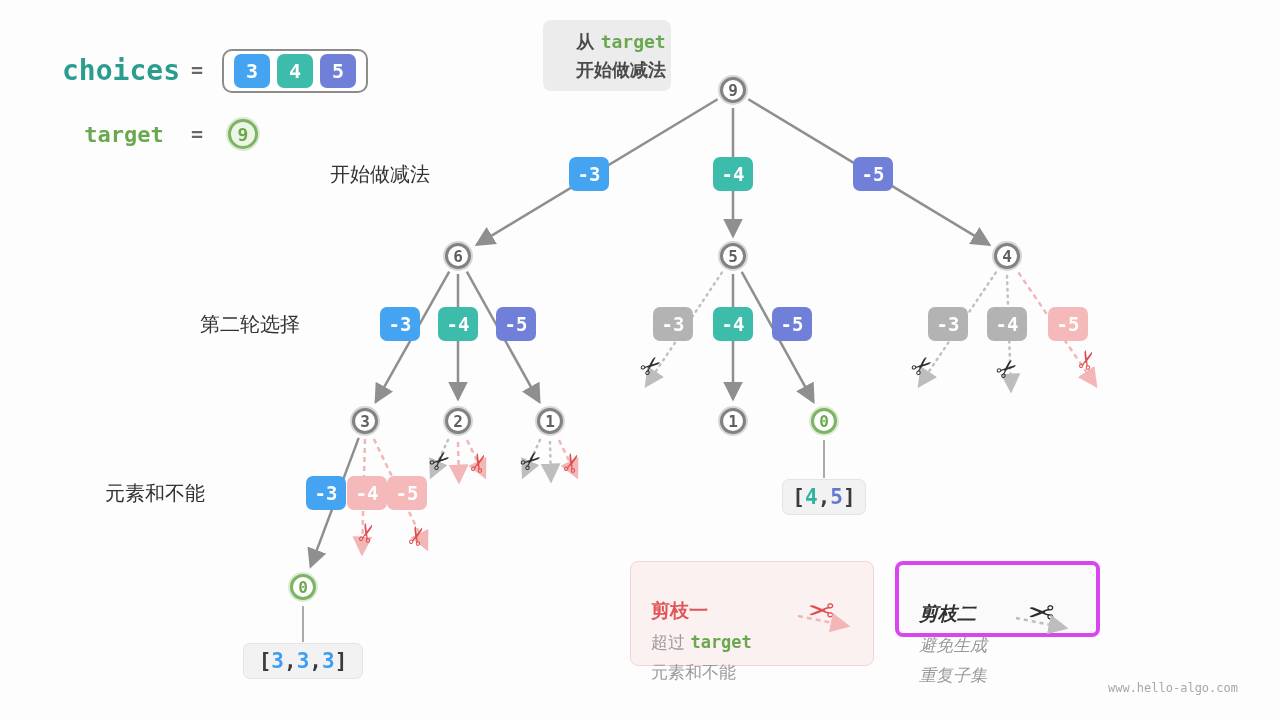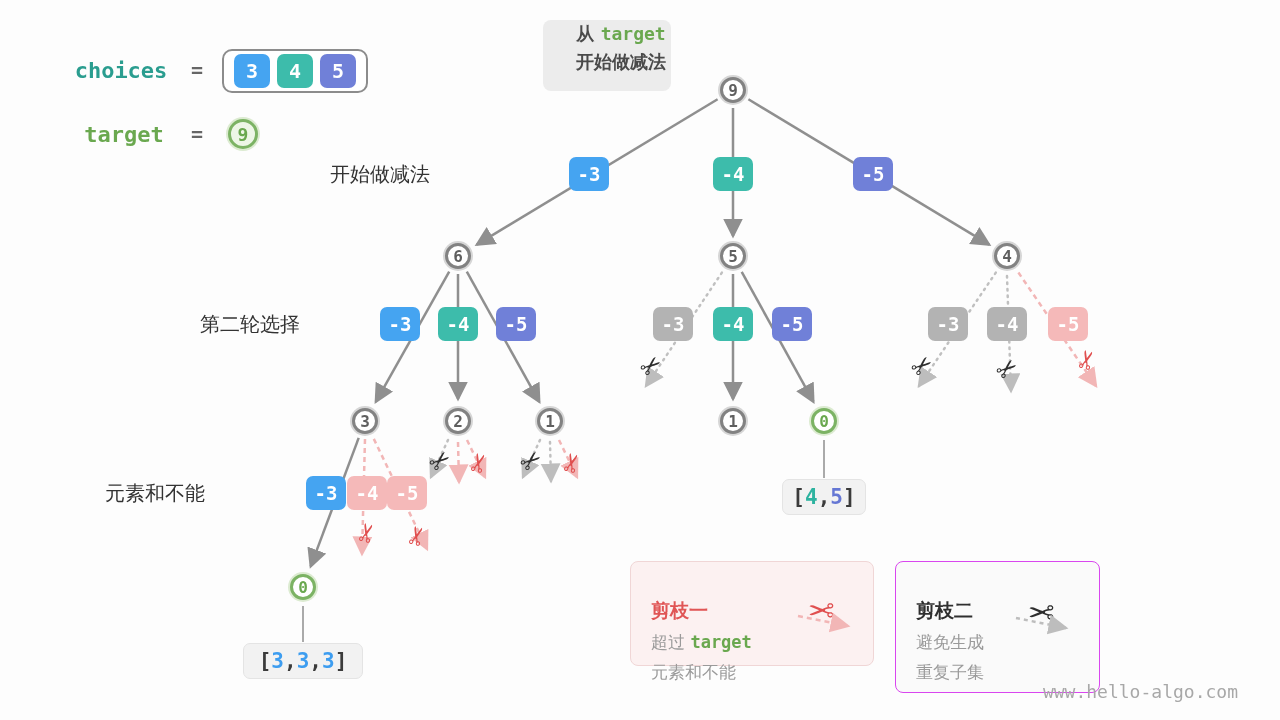--- a/index.html
+++ b/index.html
@@ -8,36 +8,36 @@
   #canvas { position:absolute; left:0; top:0; width:1280px; height:720px; }
 
   svg.edges   { position:absolute; left:0; top:0; z-index:1; }
   svg.overlay { position:absolute; left:0; top:0; z-index:4; pointer-events:none; }
 
   .ctr { position:absolute; transform:translate(-50%,-50%); }
 
   .code { font-family:"DejaVu Sans Mono","Liberation Mono",monospace; font-weight:bold; }
 
   
-  .kw-teal  { color:#2a9d8f; font-size:22px; }
+  .kw-teal  { color:#2a9d8f; font-size:28px; }
   .kw-green { color:#6aa84f; font-size:22px; }
   .eq { color:#666; font-size:20px; font-weight:bold; }
   .choices-box { position:absolute; left:222px; top:49px; width:146px; height:44px;
                  border:2px solid #8c8c8c; border-radius:10px; background:#fff;
                  display:flex; align-items:center; justify-content:center; gap:7px; z-index:2; }
   .chip { width:36px; height:34px; border-radius:7px; color:#fff; font-size:20px;
           display:flex; align-items:center; justify-content:center; }
   .target-circle { width:30px; height:30px; border-radius:50%; border:3px solid #7cb364;
                    background:#edf6e6; box-shadow:0 0 0 2px #dcebd1; color:#6aa84f;
                    font-size:18px; display:flex; align-items:center; justify-content:center; z-index:2; }
 
   
   .annotation { position:absolute; left:543px; top:20px; width:128px; height:71px;
                 background:#ececec; border-radius:8px; z-index:2;
-                display:flex; flex-direction:column; align-items:center; 
+                display:flex; flex-direction:column; align-items:center; justify-content:center;
                 font-size:18px; font-weight:bold; color:#4a4a4a; line-height:1.55;padding-left:28px; }
   .annotation .code { font-size:18px; color:#6aa84f; }
 
   
   .node { position:absolute; width:26px; height:26px; border-radius:50%;
           background:#fff; border:3px solid #828282; box-shadow:0 0 0 2px #d6d6d6;
           color:#5f5f5f; font-size:16px; z-index:2;
           font-family:"DejaVu Sans Mono","Liberation Mono",monospace; font-weight:bold;
           display:flex; align-items:center; justify-content:center; transform:translate(-50%,-50%); }
   .node.green { border-color:#7cb364; box-shadow:0 0 0 2px #dcebd1; color:#6aa84f; }
@@ -71,31 +71,31 @@
               transform:translate(-50%,-50%) rotate(-40deg); }
   .scissors.red  { color:#e04f4f; transform:translate(-50%,-50%) rotate(-75deg); }
   .scissors.black { color:#2e2e2e; }
   .scissors.legend-sc { font-size:32px; transform:translate(-50%,-50%) scaleX(-1); }
   .scissors.legend-sc.red { transform:translate(-50%,-50%) scaleX(-1); }
 
   
   .legend { position:absolute; border-radius:8px; z-index:2; padding:13px 20px; }
   .legend.pink { left:630px; top:561px; width:244px; height:105px;
                  background:#fcf1f1; border:1px solid #f0d6d6; }
-  .legend.gray { left:895px; top:561px; width:205px; height:132px;
-                 background:#fafafa; border:1px solid #d946ef; }
+  .legend.gray { left:895px; top:561px; width:205px; height:76px;
+                 background:#fafafa; border:4px solid #d946ef;font-style:italic; }
   .legend .title { font-size:19px; font-weight:bold;margin-top:23px; }
   .legend.pink .title { color:#e05555; }
   .legend.gray .title { color:#2f2f2f; }
   .legend .line { font-size:17px; color:#9a9a9a; margin-top:7px; }
   .legend .line .code { font-size:17px; color:#6aa84f; }
 
   .watermark { position:absolute; right:42px; top:681px; z-index:2;
                font-family:"DejaVu Sans Mono","Liberation Mono",monospace;
-               font-size:18px; color:#a8a8a8; }
+               font-size:12px; color:#a8a8a8; }
 </style>
 </head>
 <body>
 
 <div id="canvas">
 
   <svg class="edges" width="1280" height="720">
     <defs>
       <marker id="ag" markerWidth="9" markerHeight="9" refX="7" refY="4" orient="auto">
         <path d="M0,0 L8,4 L0,8 Z" fill="#8f8f8f"></path>

